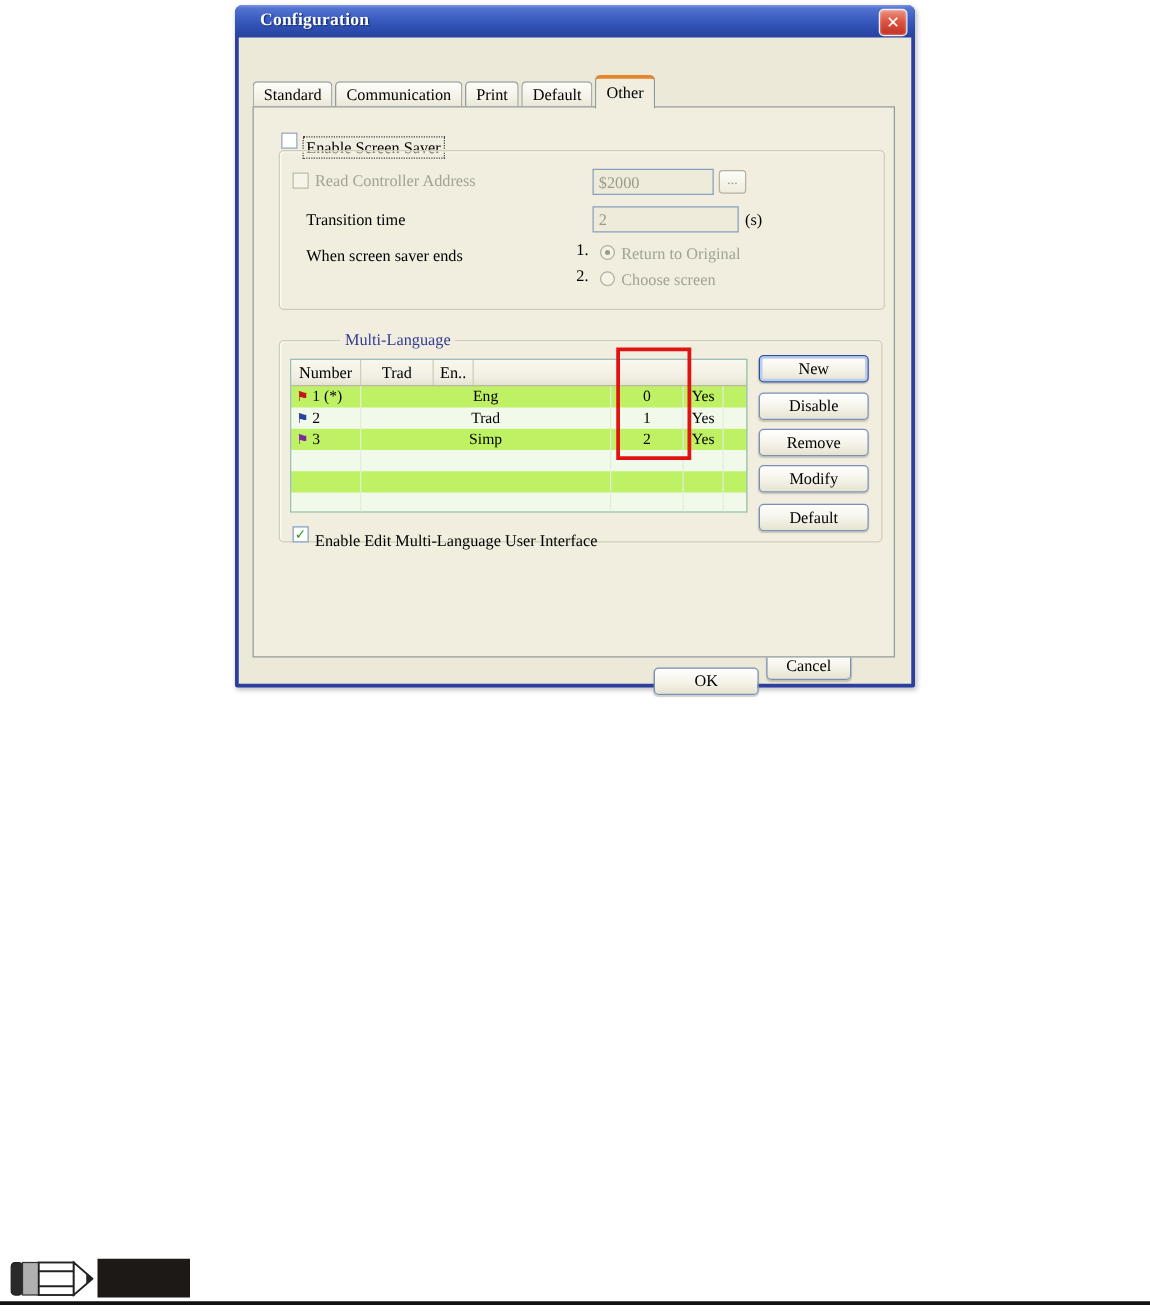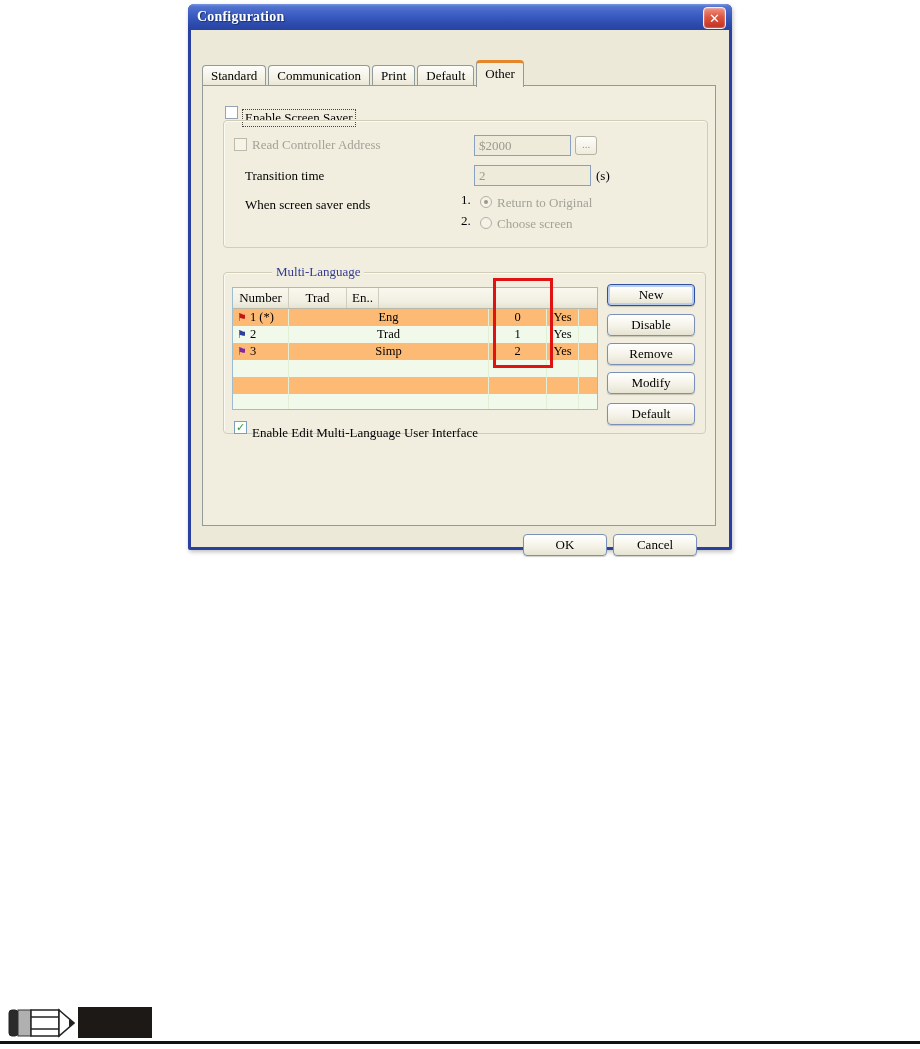--- a/index.html
+++ b/index.html
@@ -14,21 +14,21 @@
     background:#2b3f9e;border-radius:6px 6px 2px 2px;
     box-shadow:1px 2px 4px rgba(0,0,0,.25);
   }
   .titlebar{
     position:absolute;left:0;top:0;right:0;height:26px;
     border-radius:6px 6px 0 0;
     background:linear-gradient(180deg,#7b97e2 0%,#5273cf 10%,#3a5bc0 45%,#2e4cae 75%,#2743a0 100%);
     display:flex;align-items:center;
   }
   .title-text{
-    color:#ffffff;font-weight:bold;font-size:14px;padding-left:9px;
+    color:#ffffff;font-weight:bold;font-size:14px;padding-left:20px;
     text-shadow:1px 1px 1px #16306e;letter-spacing:.2px;
   }
   .close-btn{
     position:absolute;right:6px;top:3px;width:21px;height:20px;
     border:1px solid #f0f0f8;border-radius:4px;
     background:linear-gradient(180deg,#ec9384 0%,#dd5540 45%,#c03022 100%);
     color:#fff;font-family:"DejaVu Sans",sans-serif;font-weight:bold;font-size:13px;
     display:flex;align-items:center;justify-content:center;line-height:1;
     box-shadow:inset 0 0 2px rgba(255,255,255,.7);cursor:pointer;
   }
@@ -89,21 +89,21 @@
     position:absolute;width:12px;height:12px;border-radius:50%;
     border:1px solid #b3b09f;background:#f5f3e7;box-sizing:border-box;cursor:pointer;
   }
   .radio.selected::after{
     content:"";position:absolute;left:3px;top:3px;width:4px;height:4px;
     border-radius:50%;background:#9c998a;
   }
   
   .lang-table{
     position:absolute;left:8px;top:14px;width:366px;height:123px;
-    border:1px solid #9ebccf;box-sizing:border-box;background:#fdba74;overflow:hidden;
+    border:1px solid #9ebccf;box-sizing:border-box;background:#bef264;overflow:hidden;
   }
   .thead{
     display:flex;height:20px;background:linear-gradient(180deg,#faf8ee 0%,#f1efe2 70%,#e6e3d2 100%);
     border-bottom:1px solid #b9b7a8;font-size:13px;color:#000;
   }
   .th{box-sizing:border-box;border-right:1px solid #cfcdbd;text-align:center;line-height:19px;cursor:pointer;}
   .trow{display:flex;height:17px;font-size:12.5px;color:#000;cursor:pointer;}
   .trow.alt{background:#f1f9ea;}
   .td{box-sizing:border-box;border-right:1px solid #e2eed6;text-align:center;line-height:17px;overflow:hidden;}
   .col-number{width:56px;}
@@ -245,21 +245,21 @@
         <div class="xp-btn" style="left:383px;top:130px;width:88px;">Default</div>
 
         <div class="checkrow" style="left:10px;top:140px;">
           <span class="cb checked">✓</span>
           <span class="cb-label">Enable Edit Multi-Language User Interface</span>
         </div>
       </div>
     </div>
 
     <div class="xp-btn" style="left:332px;top:504px;width:84px;">OK</div>
-    <div class="xp-btn" style="left:422px;top:504px;width:84px;">Cancel</div>
+    <div class="xp-btn" style="left:422px;top:492px;width:68px;">Cancel</div>
   </div>
 </div>
 
 <svg class="pencil" width="67" height="30" viewBox="0 0 67 30">
   <rect x="1" y="2" width="9" height="26" rx="3" fill="#2a2a2a" stroke="#222"></rect>
   <rect x="10" y="2" width="13" height="26" fill="#b0b0b0" stroke="#333"></rect>
   <rect x="23" y="2" width="28" height="26" fill="#ffffff" stroke="#222" stroke-width="1.5"></rect>
   <line x1="23" y1="9" x2="51" y2="9" stroke="#222" stroke-width="1.5"></line>
   <line x1="23" y1="21" x2="51" y2="21" stroke="#222" stroke-width="1.5"></line>
   <polygon points="51,2 66,15 51,28" fill="#ffffff" stroke="#222" stroke-width="1.5"></polygon>

